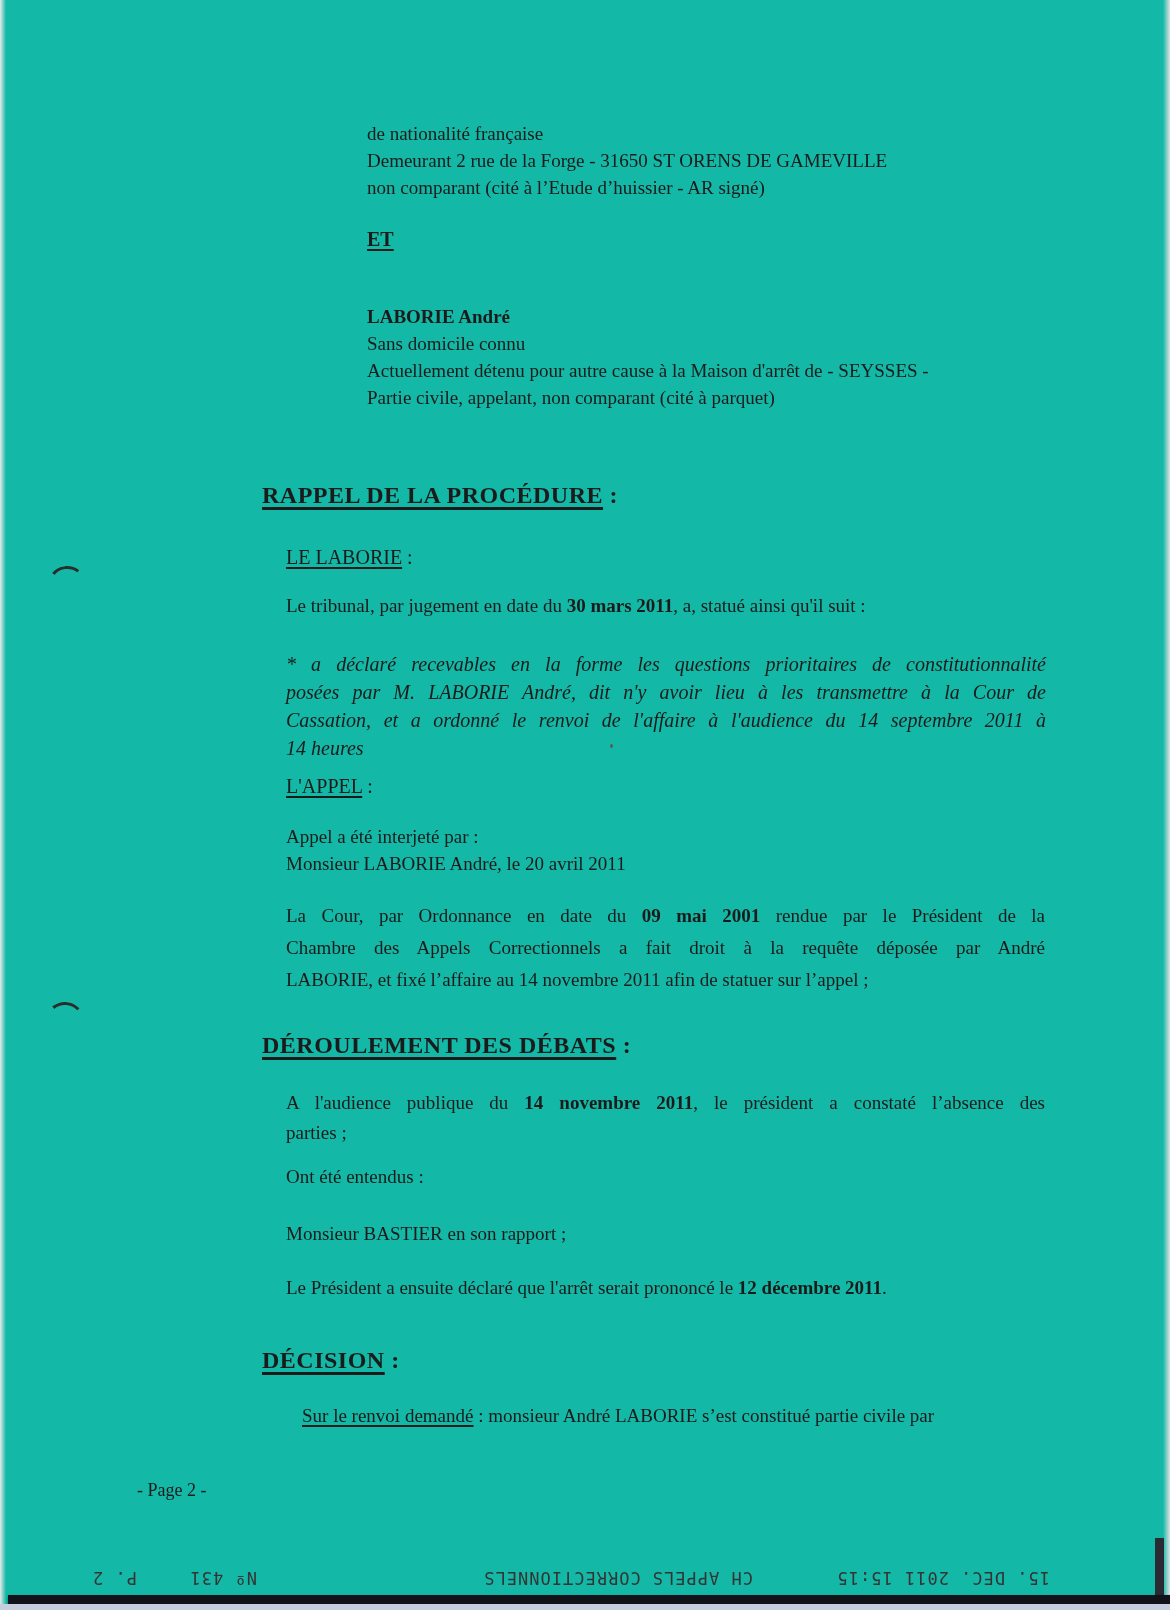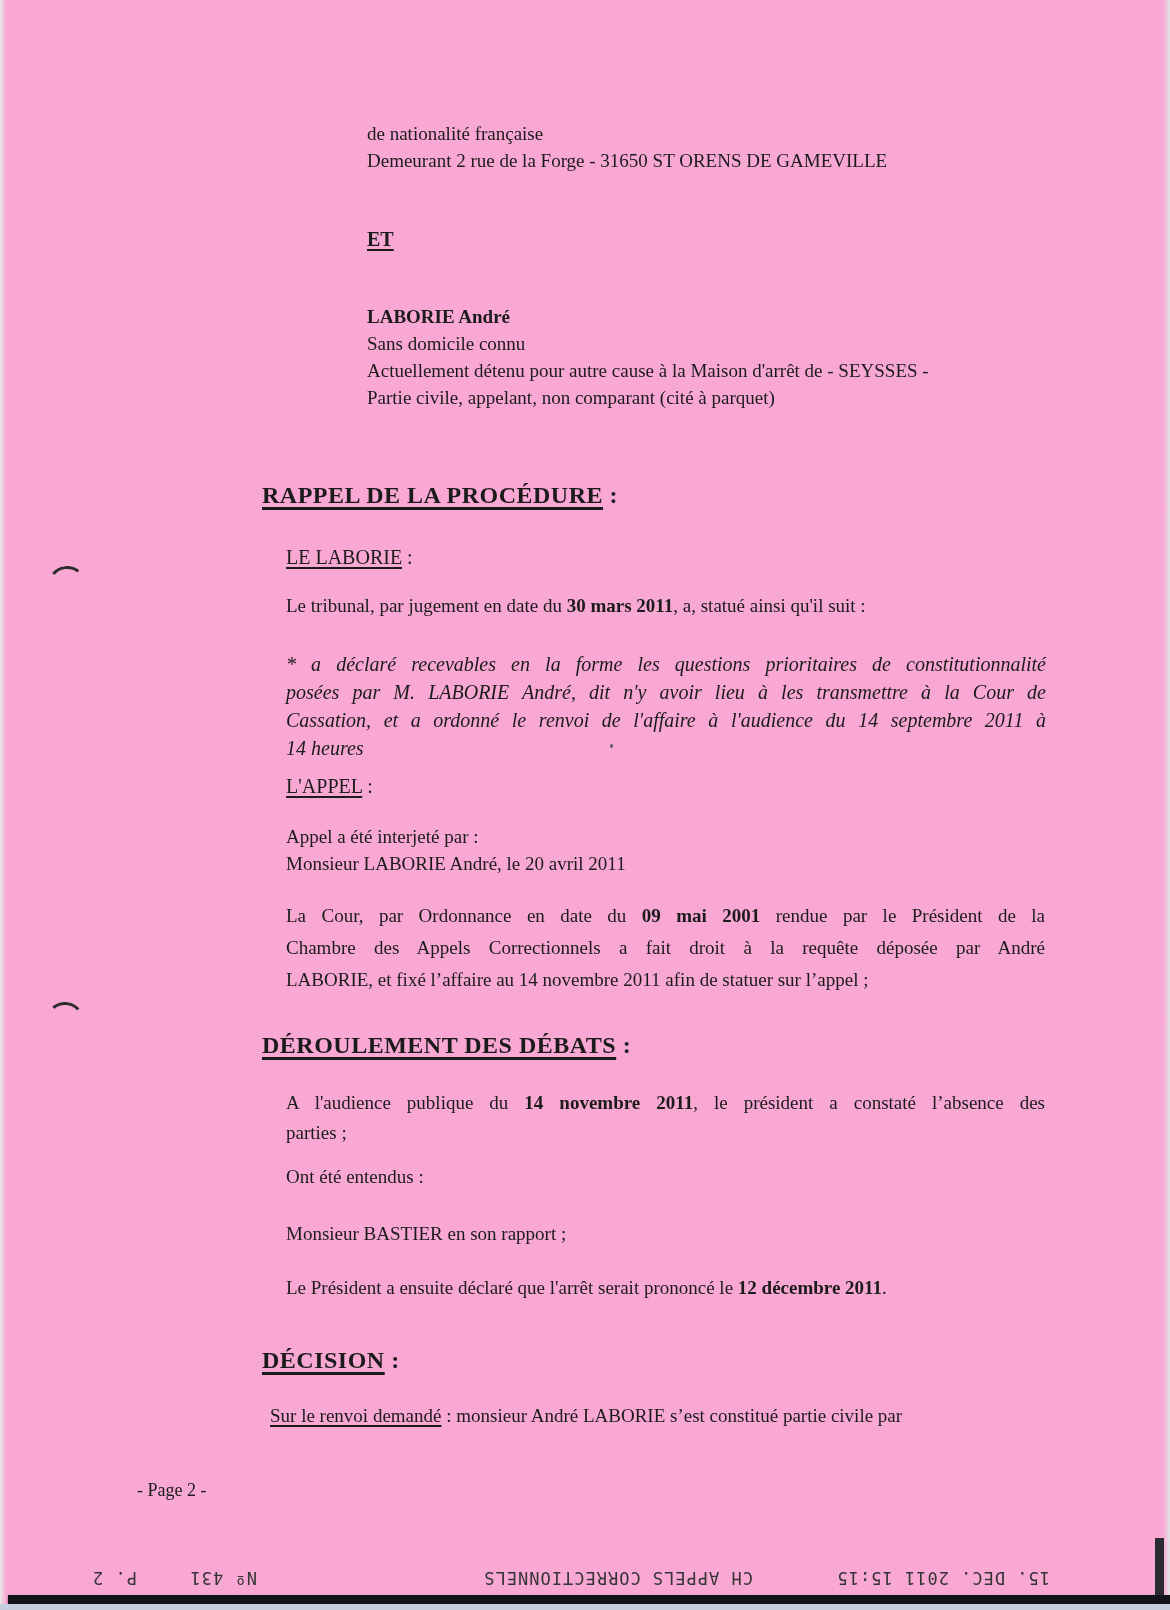--- a/index.html
+++ b/index.html
@@ -1,19 +1,19 @@
 <!DOCTYPE html>
 <html><head>
 <meta charset="utf-8">
 <style>
   html,body { margin:0; padding:0; }
   body { width:1170px; height:1610px; background:#ffffff; }
   .page {
     position:relative; width:1170px; height:1610px;
-    background:#f9a8d4;
+    background:#14b8a6;
     font-family:"Liberation Serif", serif;
     color:#1b1b1b; overflow:hidden;
   }
   .abs { position:absolute; }
   .body-txt { font-size:19px; line-height:27px; }
   .nowrap { white-space:nowrap; }
   .b { font-weight:bold; }
   .u { text-decoration:underline; text-decoration-thickness:1.5px; text-underline-offset:3px; }
   .heading-main {
     font-size:24px; font-weight:bold; letter-spacing:0.5px; white-space:nowrap;text-align:right;
@@ -63,20 +63,21 @@
 <div class="page">
 
   <div class="arc" style="left:48px; top:566px; transform:rotate(-6deg);"></div>
   <div class="arc" style="left:46px; top:1002px; transform:rotate(4deg);"></div>
   <div class="speck" style="left:610px; top:744px; width:3px; height:4px;"></div>
   <div class="speck" style="left:556px; top:1040px; width:3px; height:7px;"></div>
 
   <div class="abs body-txt" style="left:367px; top:120px;">
     <div class="nowrap">de nationalité française</div>
     <div class="nowrap">Demeurant 2 rue de la Forge - 31650 ST ORENS DE GAMEVILLE</div>
+    <div class="nowrap">non comparant (cité à l’Etude d’huissier - AR signé)</div>
   </div>
 
   <div class="abs" style="left:367px; top:228px; font-size:20px;">
     <span class="b u">ET</span>
   </div>
 
   <div class="abs body-txt" style="left:367px; top:303px;">
     <div class="b nowrap">LABORIE André</div>
     <div class="nowrap">Sans domicile connu</div>
     <div class="nowrap">Actuellement détenu pour autre cause à la Maison d'arrêt de - SEYSSES -</div>
@@ -135,21 +136,21 @@
   <div class="abs body-txt nowrap" style="left:286px; top:1220px;">Monsieur BASTIER en son rapport ;</div>
 
   <div class="abs body-txt nowrap" style="left:286px; top:1274px;">
     <span>Le Président a ensuite déclaré que l'arrêt serait prononcé le </span><span class="b">12 décembre 2011</span><span>.</span>
   </div>
 
   <div class="abs heading-main" style="left:262px; top:1347px;">
     <span class="u">DÉCISION</span><span> :</span>
   </div>
 
-  <div class="abs body-txt nowrap" style="left:270px; top:1402px;">
+  <div class="abs body-txt nowrap" style="left:302px; top:1402px;">
     <span class="u">Sur le renvoi demandé</span><span> : monsieur André LABORIE s’est constitué partie civile par</span>
   </div>
 
   <div class="abs page-label" style="left:137px; top:1480px;">- Page 2 -</div>
 
   <div class="fax-strip">
     <span class="fax-datetime">15. DEC. 2011 15:15</span>
     <span class="fax-service">CH APPELS CORRECTIONNELS</span>
     <span class="fax-number">Nº 431</span>
     <span class="fax-page">P. 2</span>

